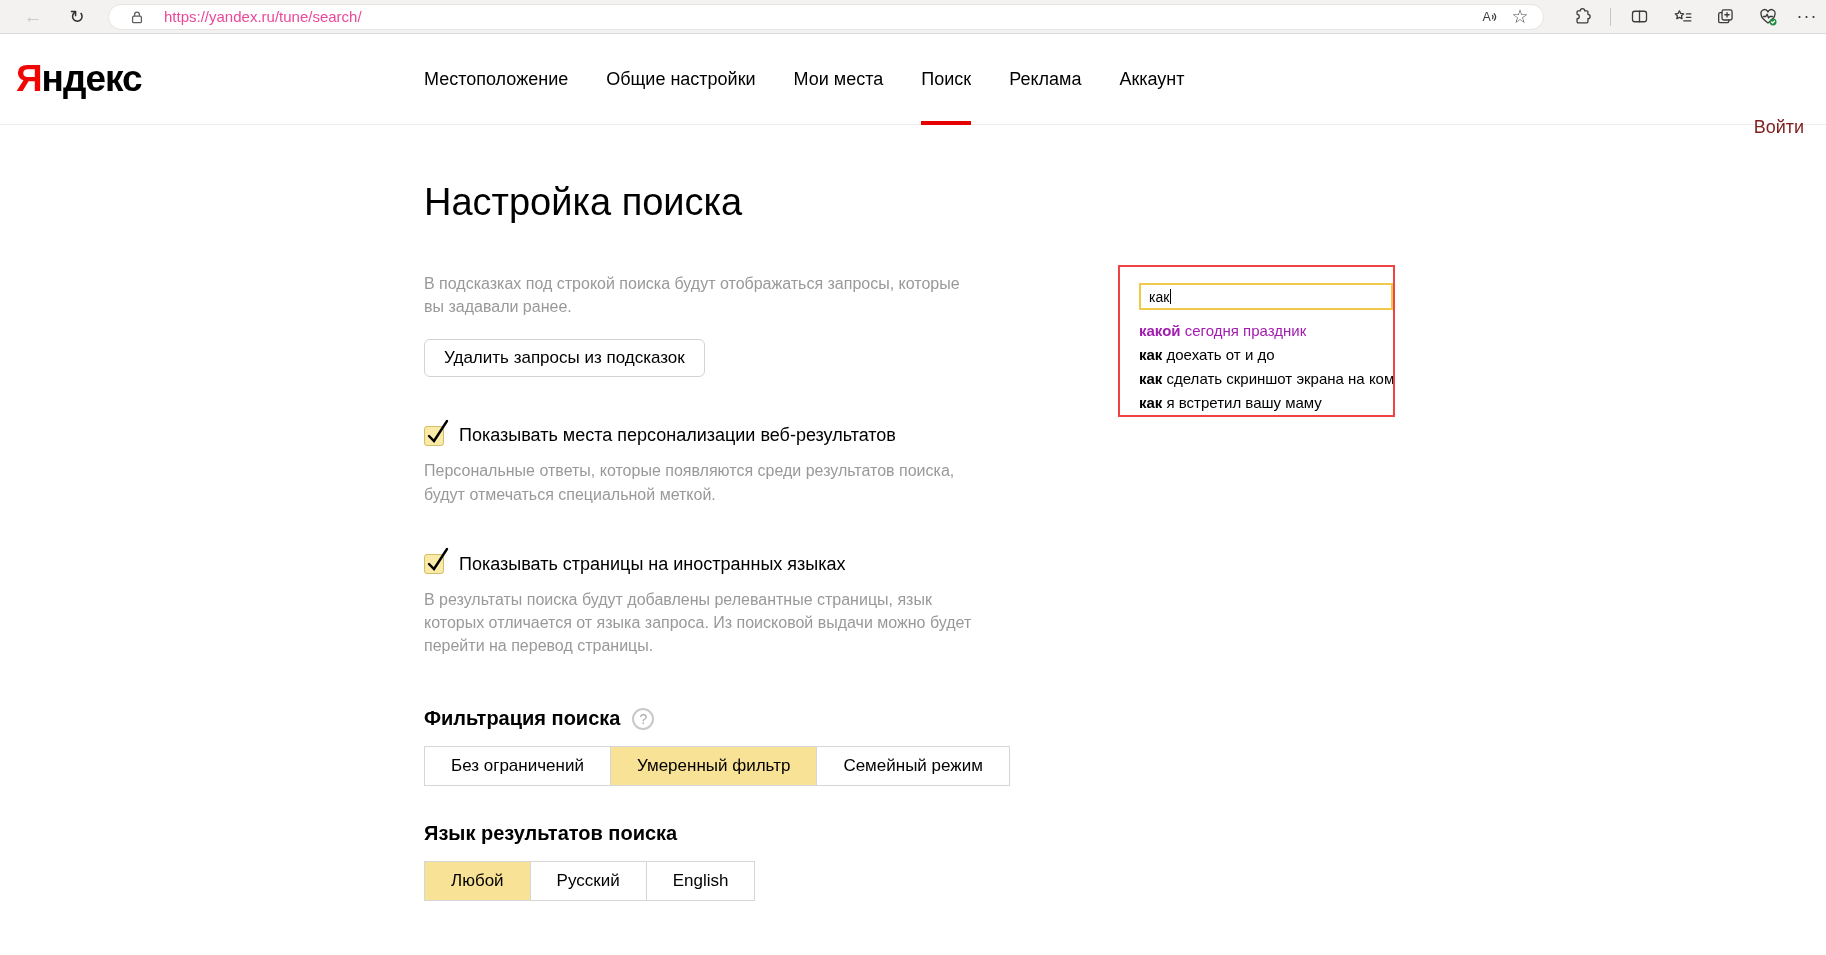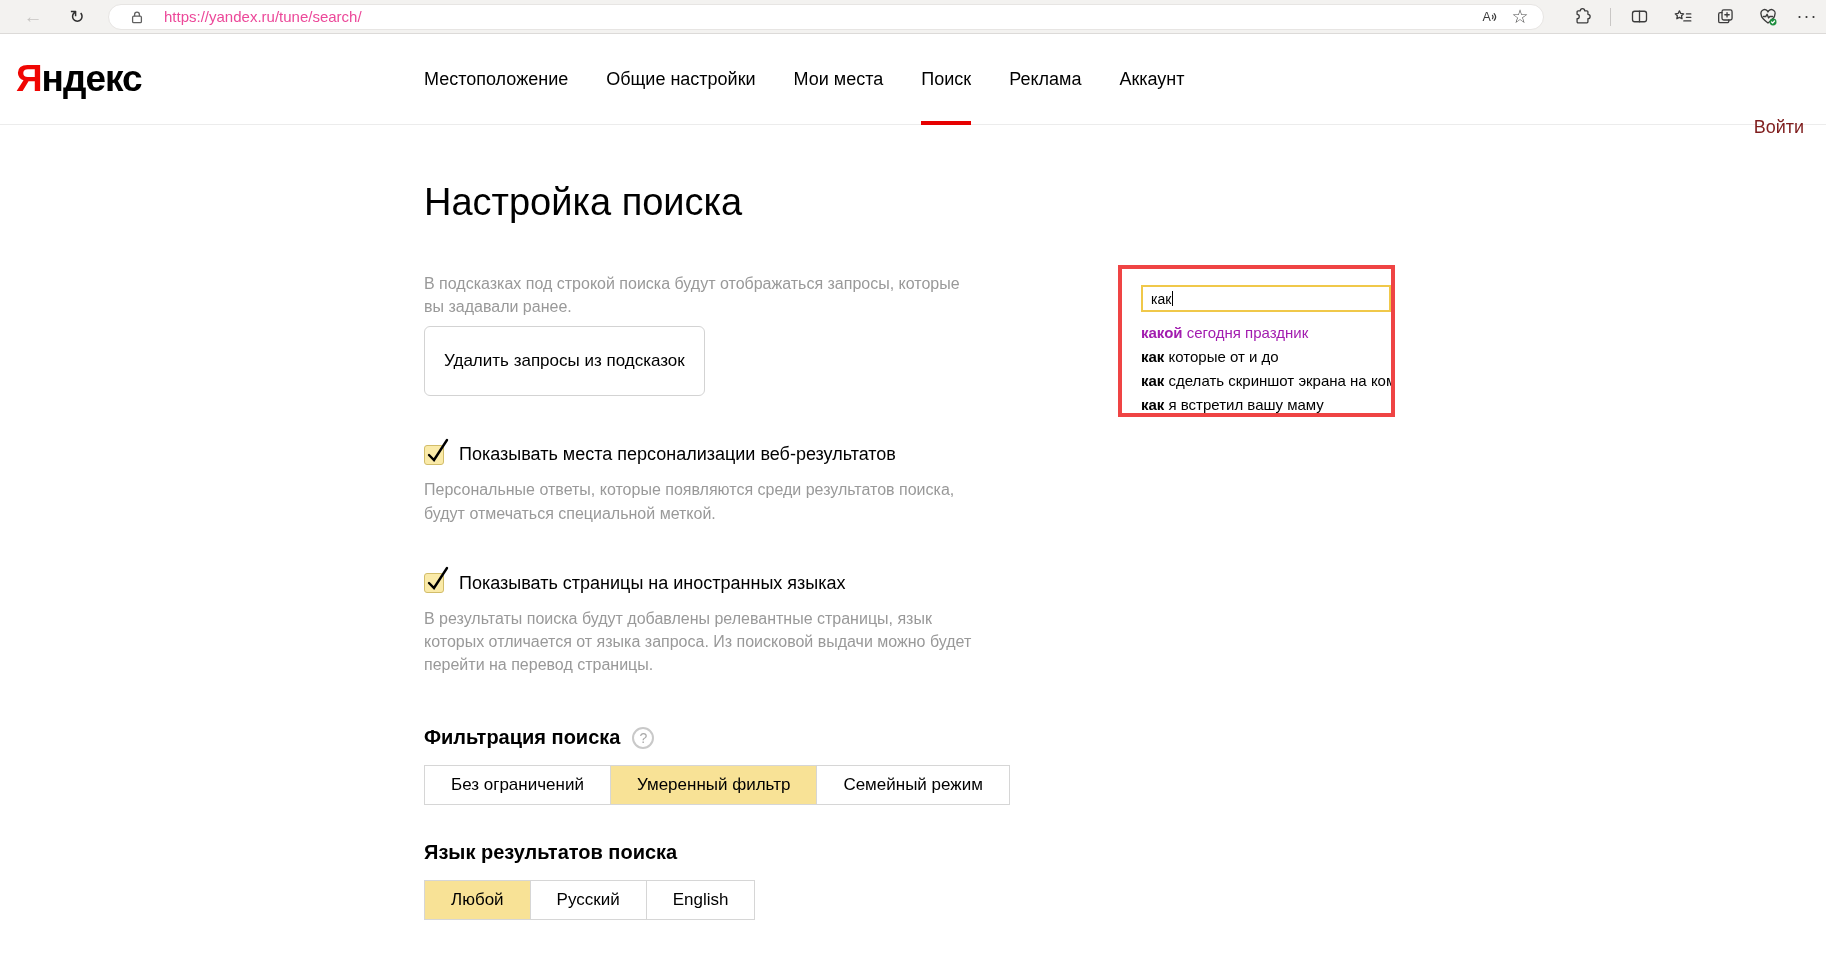--- a/index.html
+++ b/index.html
@@ -47,37 +47,37 @@
   
   .main { padding:56px 0 40px 424px; }
   .page-title { font-size:38px; font-weight:400; }
   .setting { margin-top:48px; }
   .setting-head { display:flex; align-items:center; }
   .checkbox { position:relative; width:20px; height:20px; flex:0 0 auto;
               background:#faeaa8; border:1px solid #d2bd6a; border-radius:3px; cursor:pointer; }
   .checkbox svg { position:absolute; left:0px; top:-10px; overflow:visible; }
   .setting-label { margin-left:15px; font-size:18px; cursor:pointer; }
   .setting-desc { margin-top:13px; font-size:16px; line-height:1.45; color:#999; max-width:548px; }
-  .delete-btn { margin-top:8px; font-size:17px; color:#000; background:#fff;
-                border:1px solid #d3d3d3; border-radius:6px; padding:24px 19px; cursor:pointer; }
+  .delete-btn { margin-top:21px; font-size:17px; color:#000; background:#fff;
+                border:1px solid #d3d3d3; border-radius:6px; padding:8px 19px; cursor:pointer; }
   .section-title { margin-top:50px; font-size:20px; font-weight:700; display:flex; align-items:center; }
   .help-icon { width:22px; height:22px; margin-left:12px; border:2px solid #c9c9c9; border-radius:50%;
                color:#a9a9a9; font-size:14px; font-weight:400; display:flex; align-items:center;
                justify-content:center; cursor:pointer; }
   .segmented { display:inline-flex; margin-top:16px; border:1px solid #d6d6d6; border-radius:0;
                overflow:hidden; background:#fff; }
   .segment { padding:0 26px; height:38px; line-height:38px; font-size:17px; cursor:pointer;
              border-left:1px solid #d6d6d6; white-space:nowrap; }
   .segment:first-child { border-left:none; }
   .segment.selected { background:#f8e296; }
   .lang-title { margin-top:36px; }
 
   
   .suggest-box { position:absolute; left:1118px; top:265px; width:277px; height:152px;
-                 background:#fff; border:4px solid #ef4444; overflow:hidden; }
+                 background:#fff; border:2px solid #ef4444; overflow:hidden; }
   .suggest-input { margin:16px 0 0 19px; width:calc(100% - 19px); height:27px;
                    border:2px solid #f0c84a; background:#fff; display:flex; align-items:center;
                    padding-left:8px; font-size:14px; }
   .caret { display:inline-block; width:1px; height:15px; background:#000; margin-left:1px; }
   .suggest-list { margin-top:9px; }
   .suggest-item { padding-left:19px; line-height:24px; font-size:15px; white-space:nowrap; color:#000; }
   .suggest-item b { font-weight:700; }
   .suggest-item.visited { color:#a21caf; }
 </style>
 </head>
@@ -218,21 +218,21 @@
 <div class="suggest-box">
   <div class="suggest-input">
     <span>как</span>
       <span class="caret"></span>
   </div>
   <div class="suggest-list">
     <div class="suggest-item visited">
       <b>какой</b><span> сегодня праздник</span>
     </div>
     <div class="suggest-item">
-      <b>как</b><span> которые от и до</span>
+      <b>как</b><span> доехать от и до</span>
     </div>
     <div class="suggest-item">
       <b>как</b><span> сделать скриншот экрана на компь</span>
     </div>
     <div class="suggest-item">
       <b>как</b><span> я встретил вашу маму</span>
     </div>
   </div>
 </div>
 

